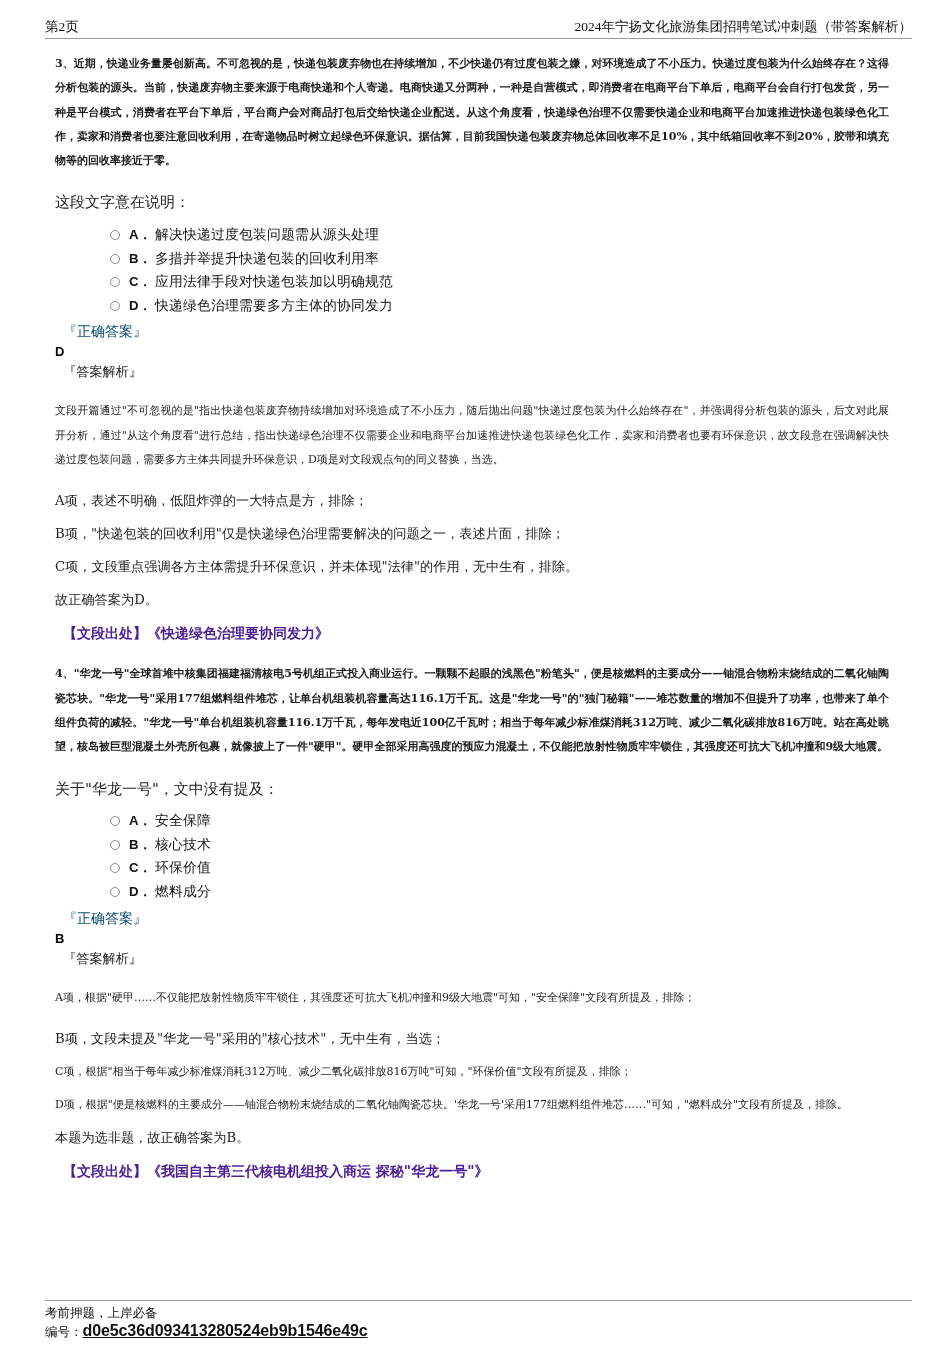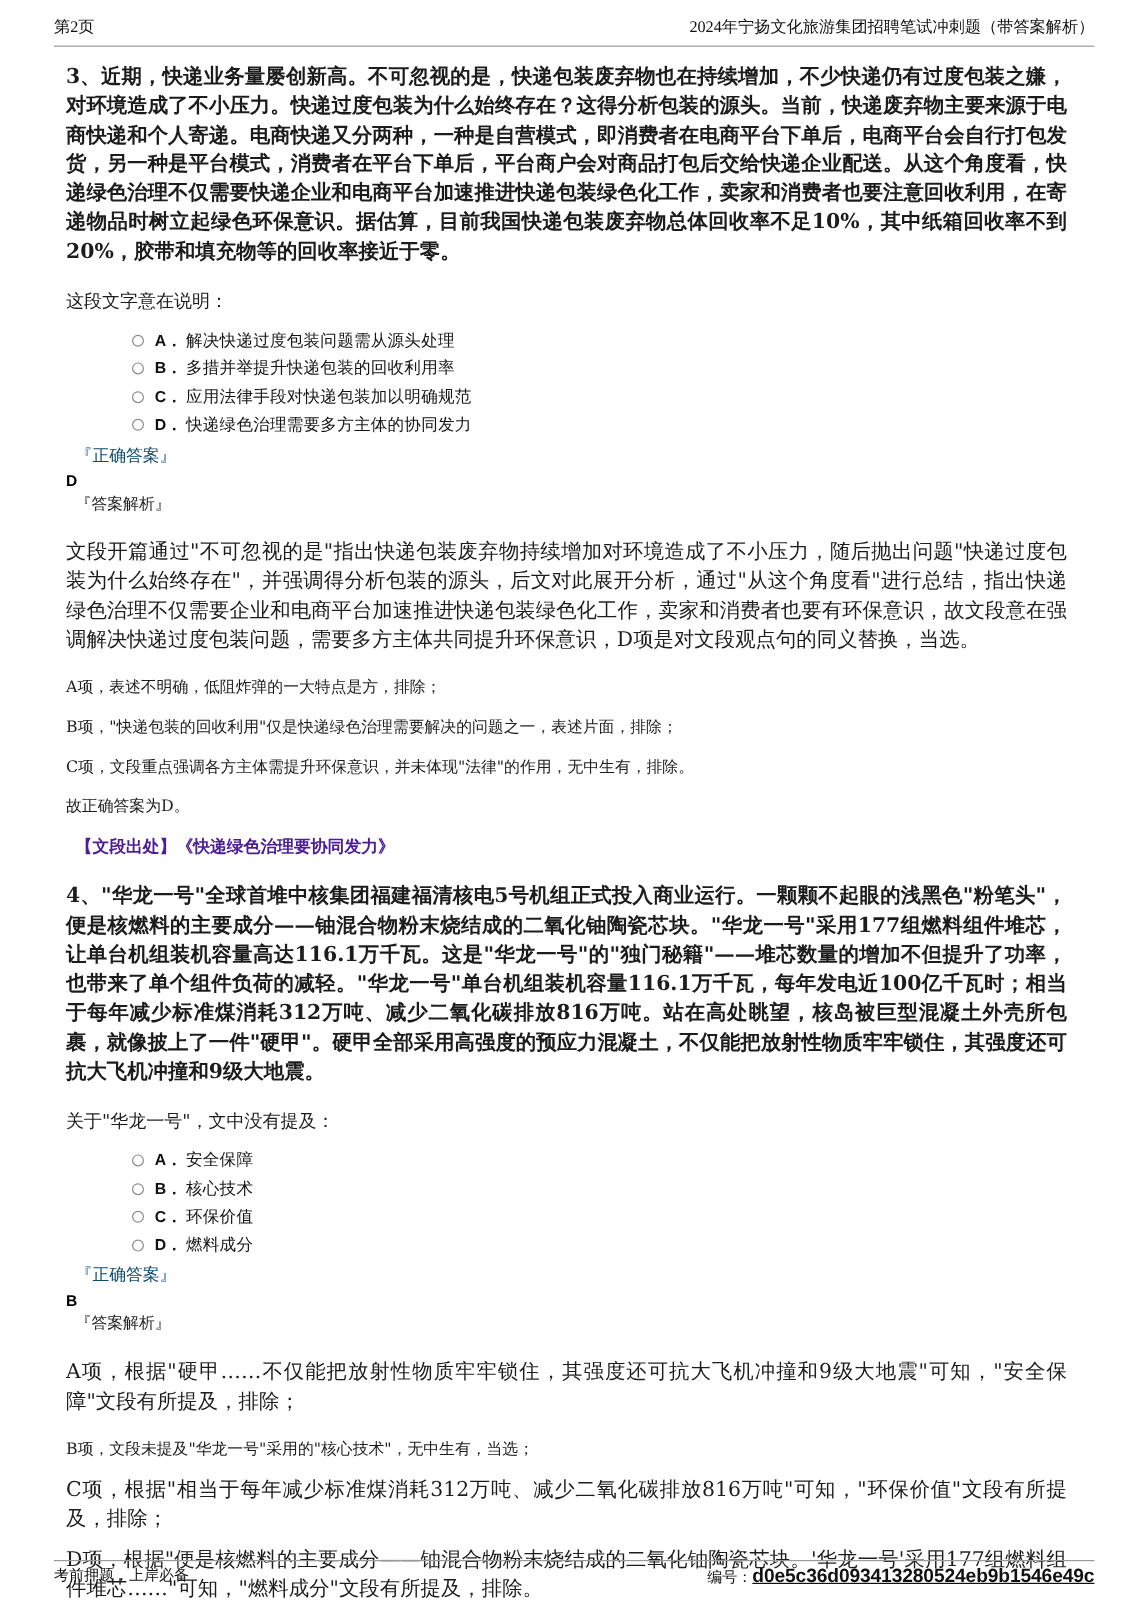--- a/index.html
+++ b/index.html
@@ -25,21 +25,21 @@
 
   
   .page-header {
     position: absolute;
     top: 10px;
     left: 45px;
     right: 38px;
     height: 26px;
     border-bottom: 1px solid #9a9a9a;
     display: flex;
-    align-items: center;
+    align-items: flex-end;
     justify-content: space-between;
     font-size: 13.5px;
     line-height: 1.25;
     color: #111;
     padding-bottom: 2px;
   }
   .page-header .hdr-left {
     font-family: "Liberation Serif", "DejaVu Serif", serif;
     letter-spacing: 0px;
   }
@@ -51,21 +51,21 @@
   
   .content {
     position: absolute;
     top: 52px;
     left: 55px;
     width: 850px;
   }
 
   p.para {
     margin: 0 16px 0 0;
-    font-size: 17px;
+    font-size: 11px;
     line-height: 24.3px;
     text-align: justify;
     text-justify: inter-ideograph;
     text-indent: 0;
     color: #1c1c1c;
   }
   .para.qpara {
     font-weight: 600;
   }
   .spacer-s { height: 9px; }
@@ -161,20 +161,21 @@
     left: 45px;
     right: 38px;
     height: 26px;
     border-top: 1px solid #9a9a9a;
     display: flex;
     align-items: flex-start;
     justify-content: space-between;
     font-size: 12.5px;
     padding-top: 4px;
     color: #111;
+    flex-direction: column;
   }
   .page-footer .ftr-right {
     white-space: nowrap;
   }
   .code-mono {
     font-family: "Liberation Sans", sans-serif;
     font-weight: 700;
     font-size: 16px;
     letter-spacing: -0.1px;
     text-decoration: underline;

